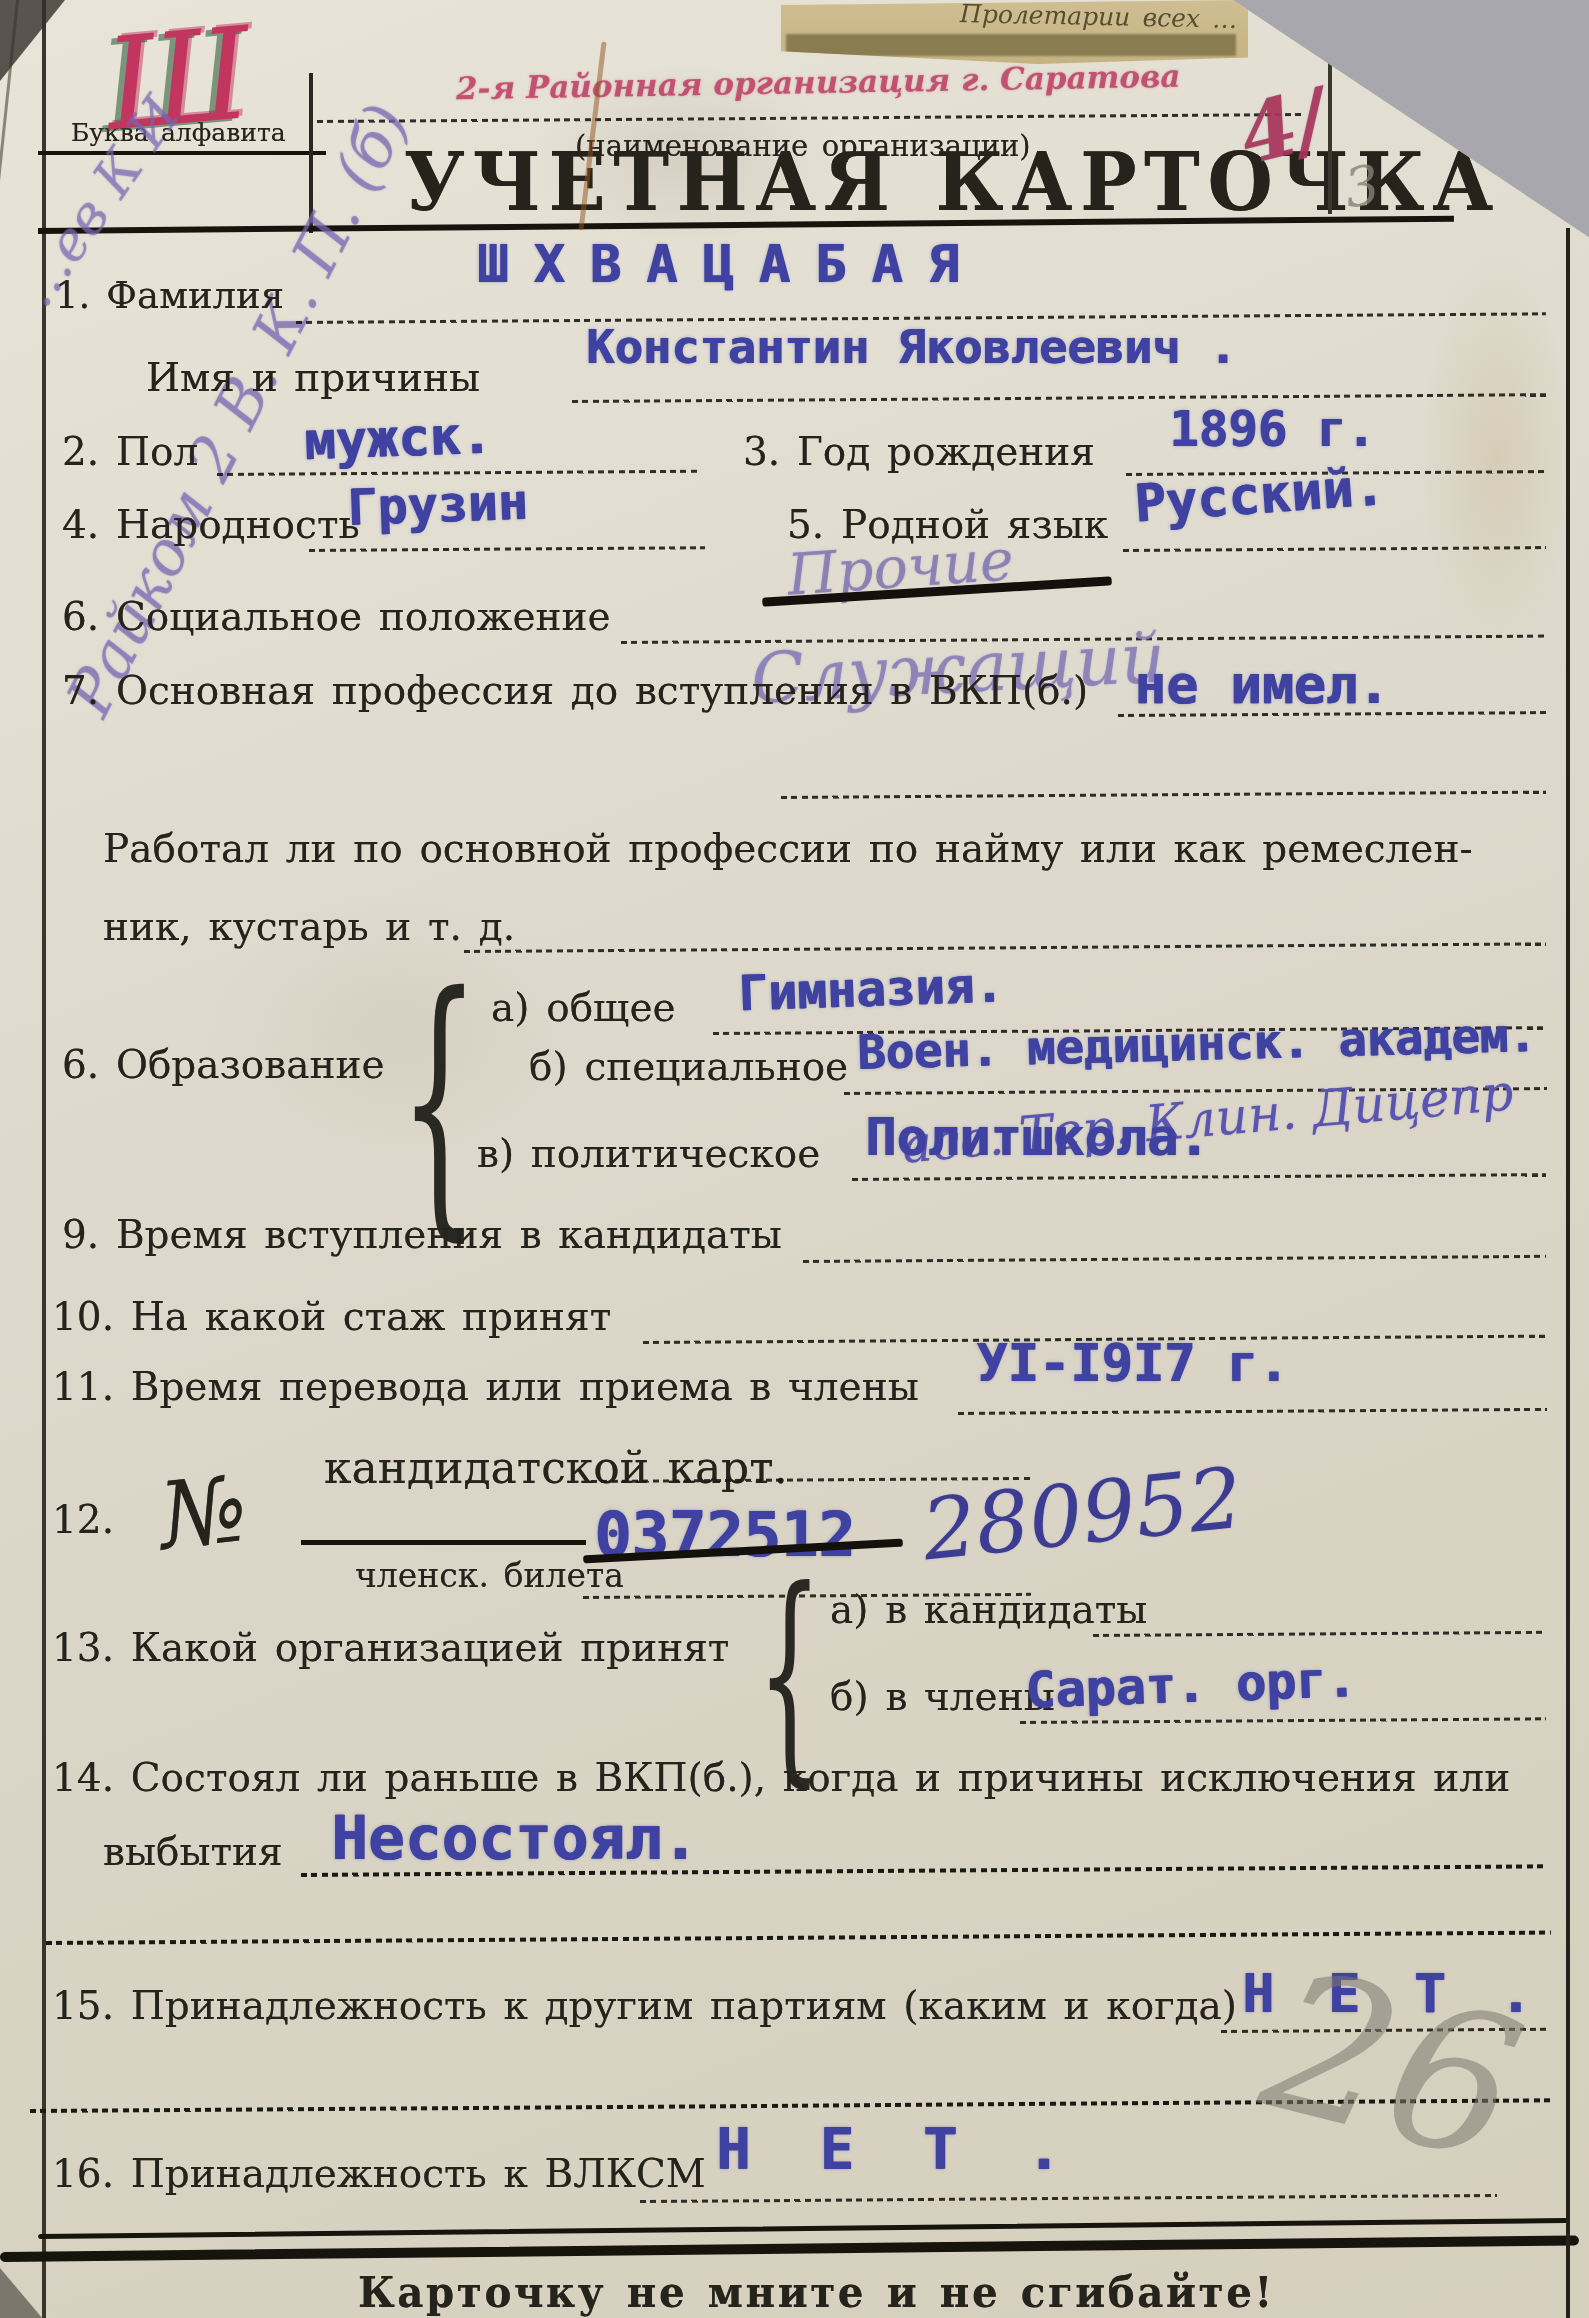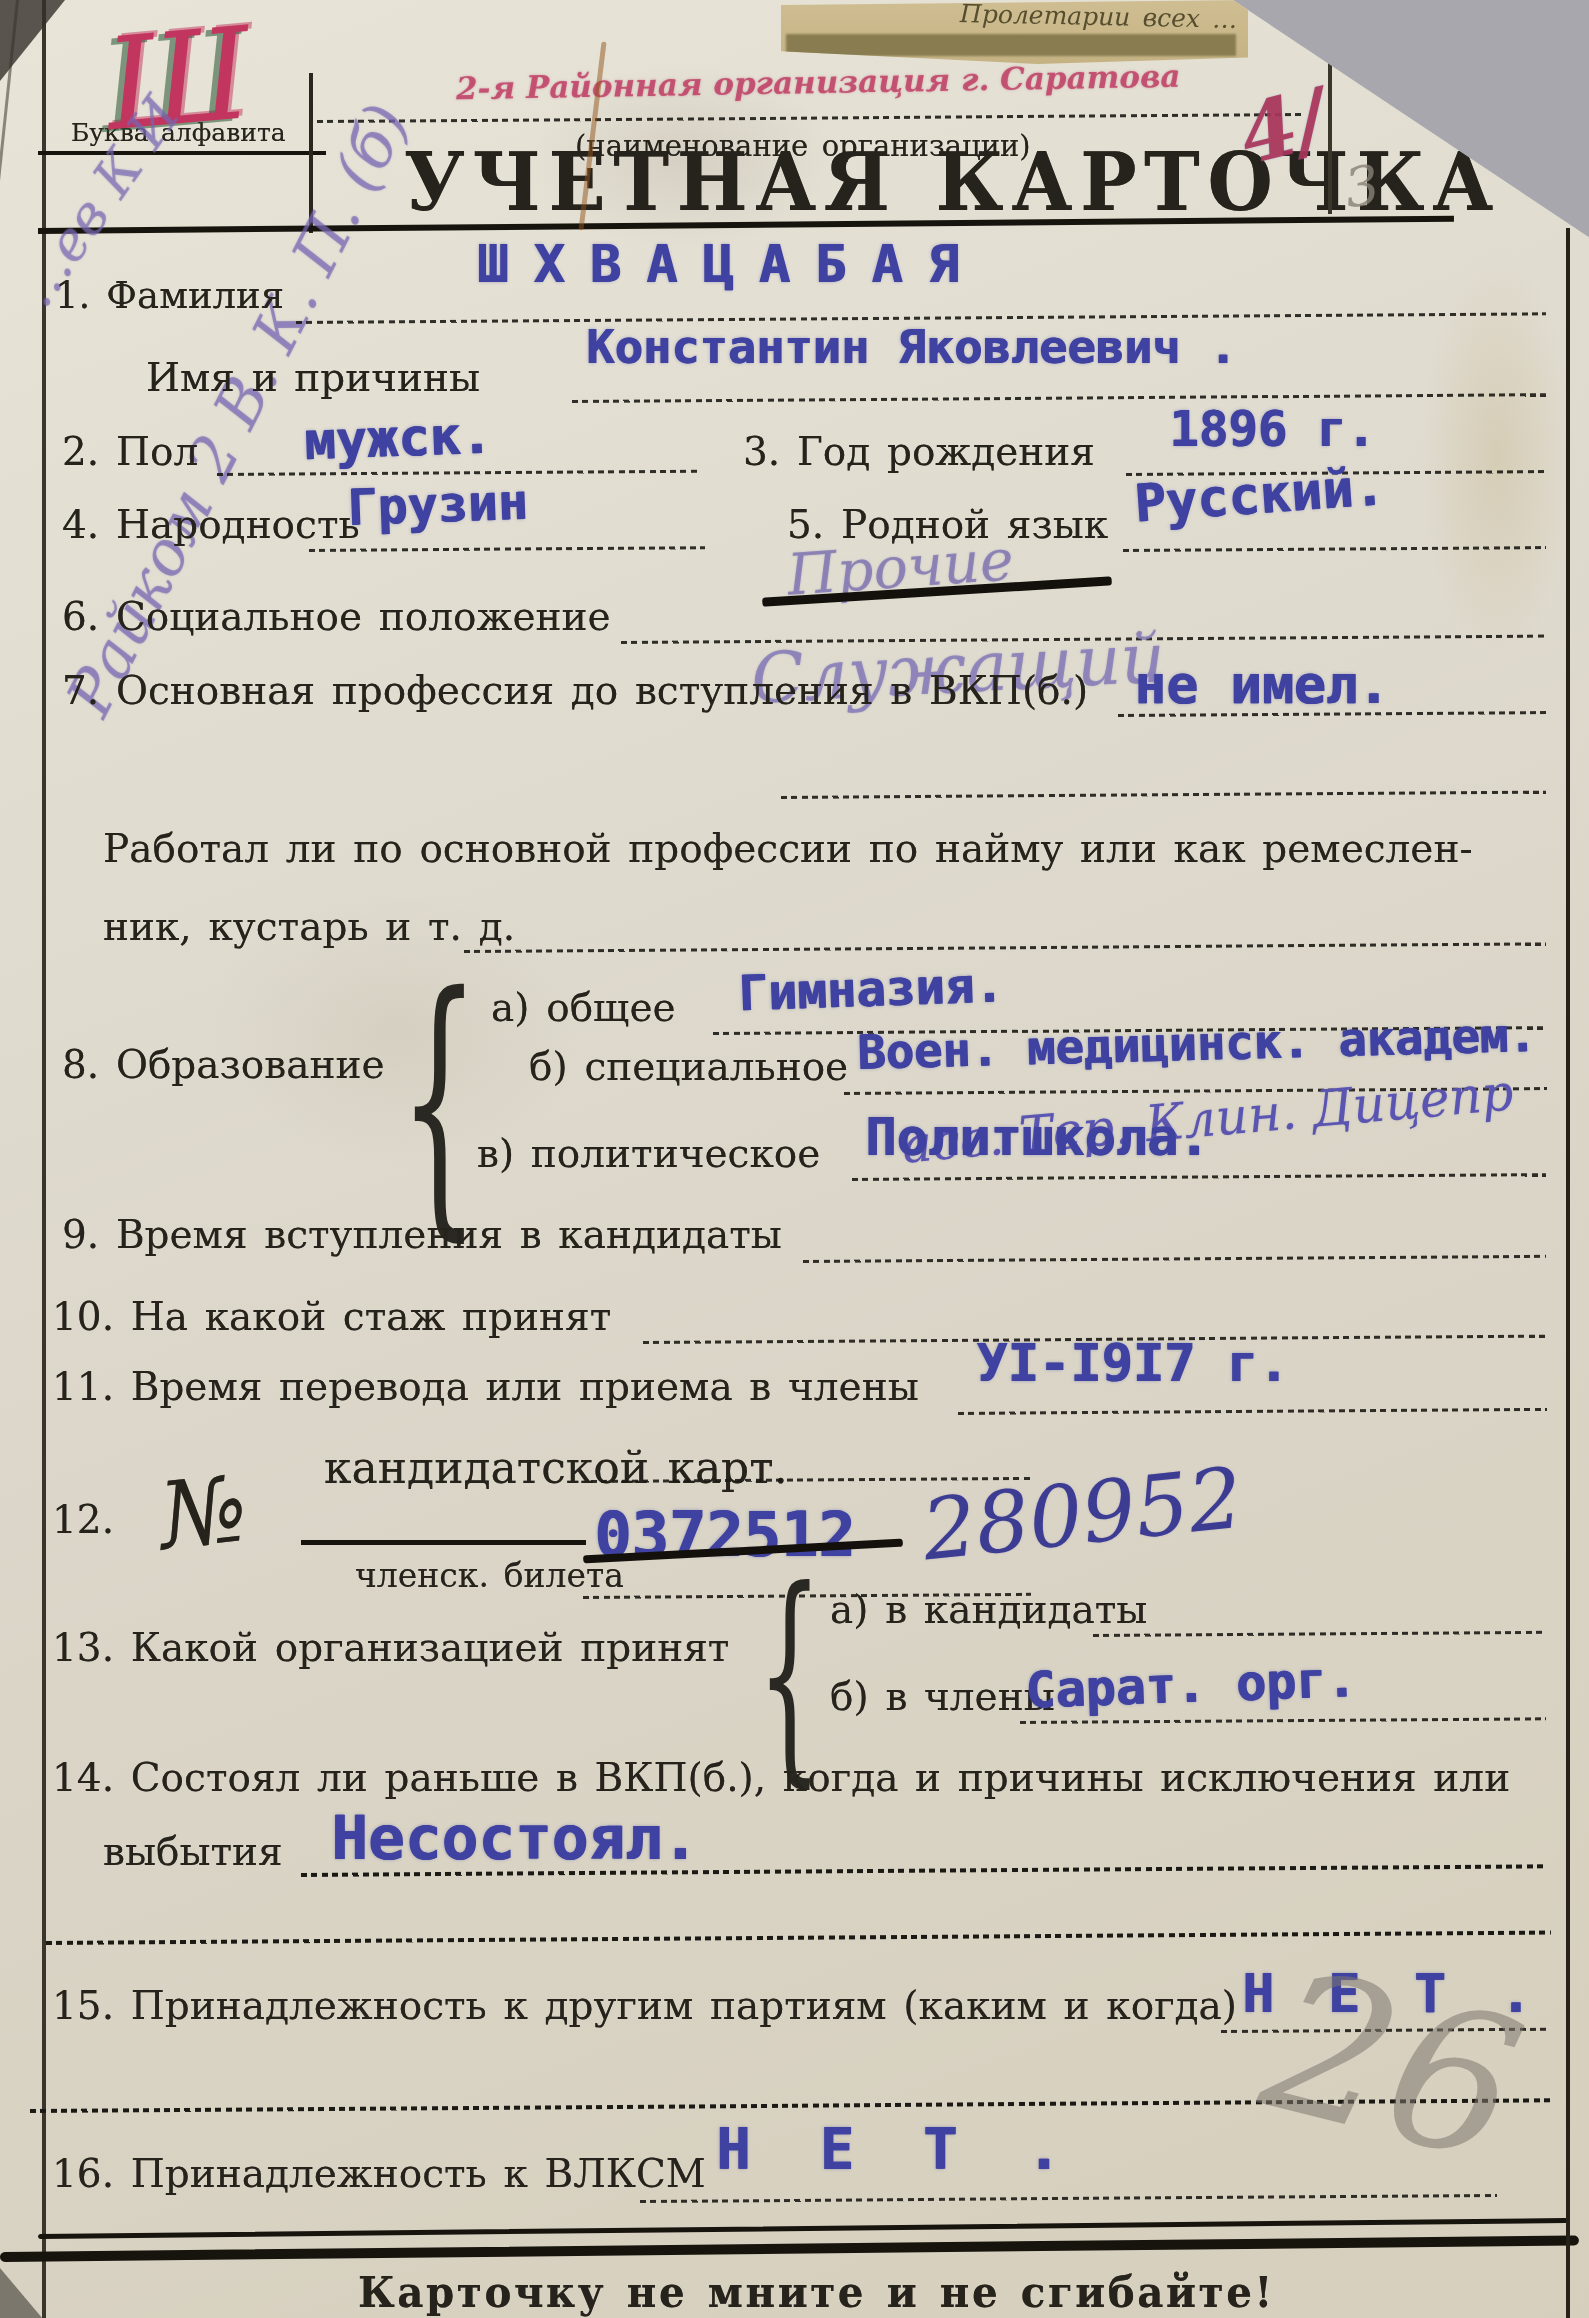--- a/index.html
+++ b/index.html
@@ -95,21 +95,21 @@
     <div class="hand" style="left:751px;top:628px;font-size:69px;color:rgba(135,125,182,.8);transform:rotate(-3deg);">Служащий</div>
 
     <div class="print" style="left:62px;top:668px;font-size:39px;">7. Основная профессия до вступления в ВКП(б.)</div>
     <div class="typed" style="left:1134px;top:654px;font-size:53px;">не имел.</div>
     <div class="dots" style="left:1118px;top:714px;width:429px;"></div>
     <div class="dots" style="left:781px;top:796px;width:765px;"></div>
     <div class="print" style="left:103px;top:904px;font-size:39px;">ник, кустарь и т. д.</div>
     <div class="print" style="left:103px;top:826px;font-size:39px;">Работал ли по основной профессии по найму или как ремеслен-</div>
     <div class="dots" style="left:464px;top:950px;width:1082px;"></div>
 
-    <div class="print" style="left:62px;top:1042px;font-size:39px;">8. Образование</div>
+    <div class="print" style="left:62px;top:1042px;font-size:39px;">6. Образование</div>
     <div class="brace print" style="left:399px;top:936px;font-size:282px;transform:scaleX(.45);transform-origin:left top;text-shadow:none;">{</div>
     <div class="print" style="left:477px;top:985px;font-size:39px;margin-left:14px;">а) общее</div>
     <div class="dots" style="left:713px;top:1032px;width:833px;"></div>
     <div class="typed" style="left:738px;top:961px;font-size:49px;transform:rotate(-2deg);">Гимназия.</div>
     <div class="print" style="left:484px;top:1044px;font-size:39px;margin-left:45px;">б) специальное</div>
     <div class="dots" style="left:844px;top:1092px;width:703px;"></div>
     <div class="typed" style="left:857px;top:1016px;font-size:47px;transform:rotate(-1.5deg);">Воен. медицинск. академ.</div>
     <div class="hand" style="left:901px;top:1090px;font-size:50px;color:#5a55b0;transform:rotate(-5deg);">асс. Тер. Клин. Дицепр</div>
     <div class="print" style="left:477px;top:1131px;font-size:39px;">в) политическое</div>
     <div class="dots" style="left:852px;top:1178px;width:694px;"></div>

